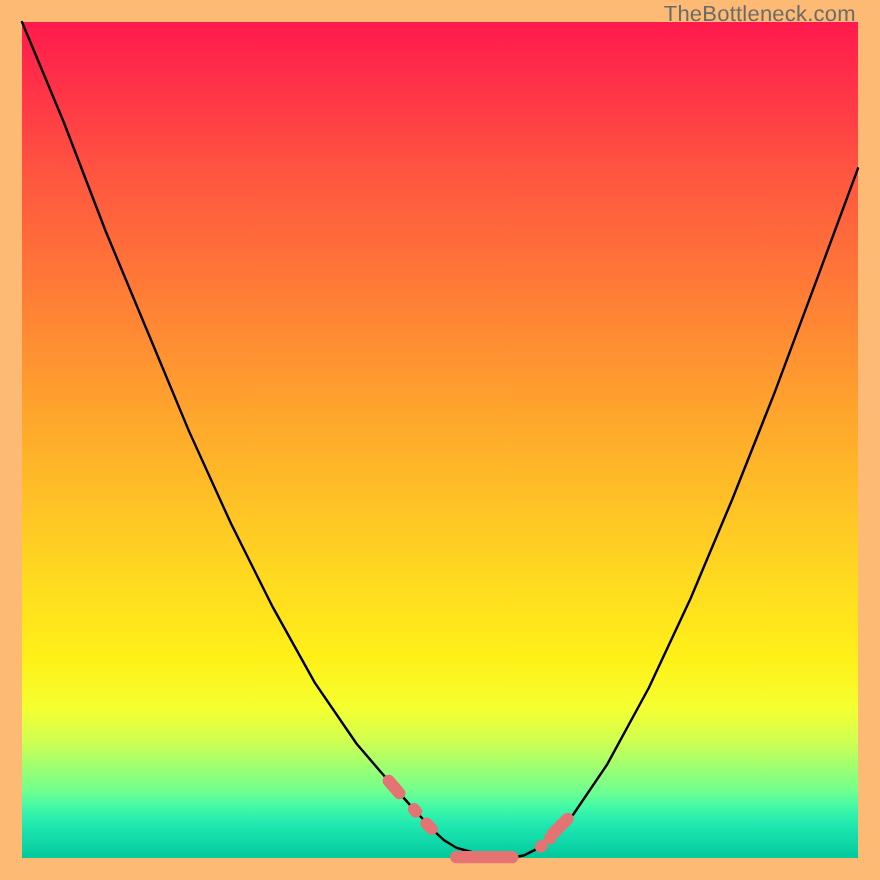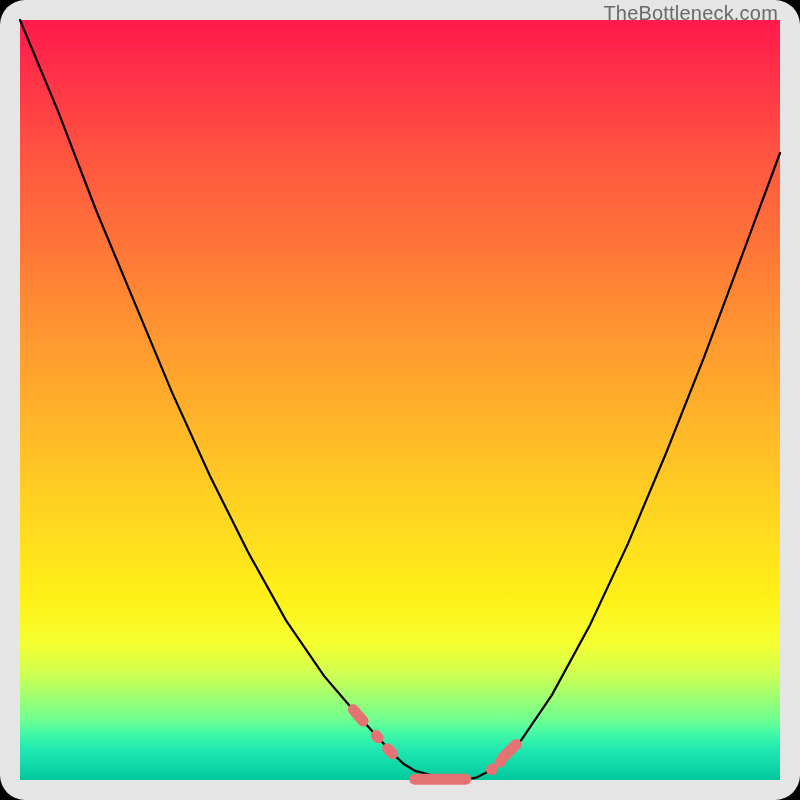--- a/index.html
+++ b/index.html
@@ -9,22 +9,21 @@
     height: 800px;
     background: #000;
     overflow: hidden;
   }
   .frame {
     position: absolute;
     top: 0;
     left: 0;
     width: 800px;
     height: 800px;
-    background: #e5e5e5;
-    border-radius: 25px;
+    background: #fdba74;
   }
   .plot-area {
     position: absolute;
     top: 20px;
     left: 20px;
     width: 760px;
     height: 760px;
     
     background: linear-gradient(
       to bottom,

